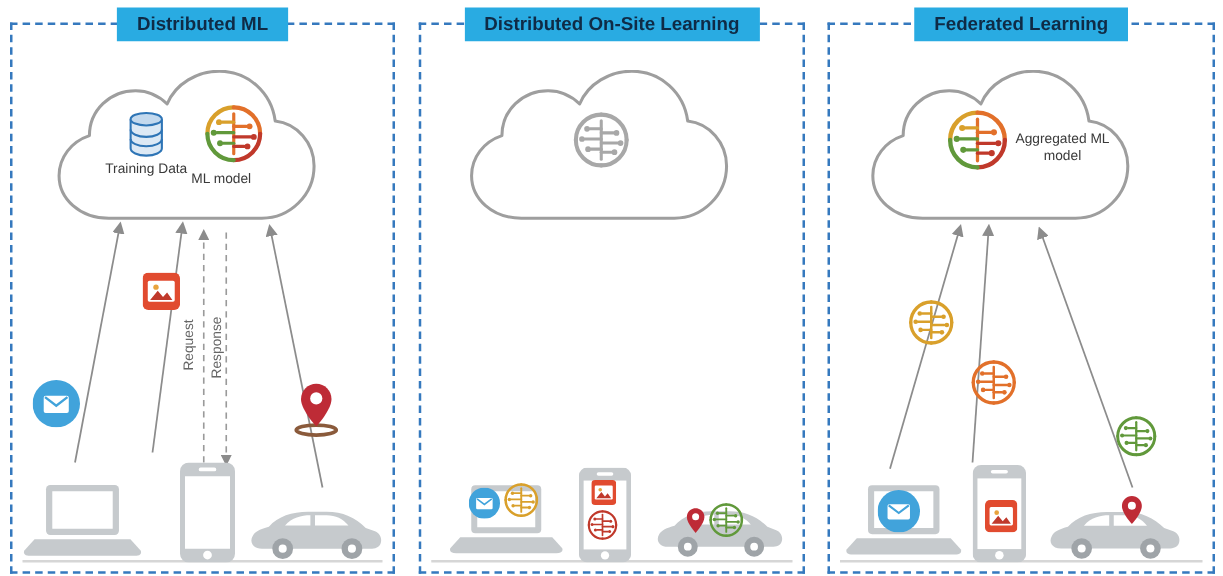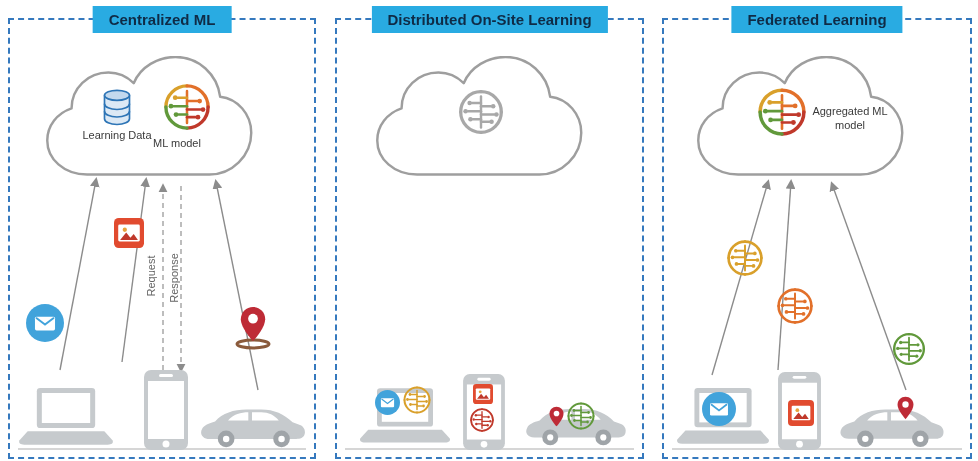--- a/index.html
+++ b/index.html
@@ -108,38 +108,38 @@
     <symbol id="pin" viewBox="0 0 32 44">
       <path d="M16 1 C7.7 1 1 7.7 1 16 C1 27 16 43 16 43 C16 43 31 27 31 16 C31 7.7 24.3 1 16 1 Z" fill="#BE2B36"></path>
       <circle cx="16" cy="15.5" r="6" fill="#FFFFFF"></circle>
     </symbol>
   </defs>
 </svg>
 
 <div class="canvas">
 
   <section class="panel" id="panel-1">
-    <div class="panel-header">Centralized ML</div>
+    <div class="panel-header">Distributed ML</div>
 
     <svg class="arrows" viewBox="0 0 304 437">
       <line x1="50" y1="350" x2="86" y2="160" class="solid-arrow" marker-end="url(#arrow-head)"></line>
       <line x1="112" y1="342" x2="136" y2="160" class="solid-arrow" marker-end="url(#arrow-head)"></line>
       <line x1="248" y1="370" x2="206" y2="162" class="solid-arrow" marker-end="url(#arrow-head)"></line>
       <line x1="153" y1="350" x2="153" y2="166" class="dashed-arrow" marker-end="url(#arrow-head)"></line>
       <line x1="171" y1="166" x2="171" y2="350" class="dashed-arrow" marker-end="url(#arrow-head)"></line>
     </svg>
 
     <svg class="cloud" style="left:20px;top:36px;width:256px;height:136px" viewBox="0 0 260 140">
       <path class="cloud-path" d="M57 122 C33 122 16 106 16 87 C16 72 26 59 41 54 C41 33 58 17 79 17 C89 17 98 21 105 28 C112 11 130 1 148 1 C172 1 191 19 194 42 C212 44 226 60 226 79 C226 103 206 122 183 122 Z"></path>
     </svg>
 
     <svg class="icon" style="left:92px;top:68px;width:30px;height:38px">
         <use href="#db"></use>
       </svg>
-    <div class="label" style="left:72px;top:108px;width:70px">Learning Data</div>
+    <div class="label" style="left:72px;top:108px;width:70px">Training Data</div>
 
     <svg class="icon brain brain-multi" style="left:150px;top:60px;width:54px;height:54px">
         <use href="#brain"></use>
       </svg>
     <div class="label" style="left:136px;top:116px;width:62px">ML model</div>
 
     <div class="vlabel" style="left:141px;top:256px">Request</div>
     <div class="vlabel" style="left:164px;top:258px">Response</div>
 
     <svg class="icon" style="left:16px;top:284px;width:38px;height:38px">

